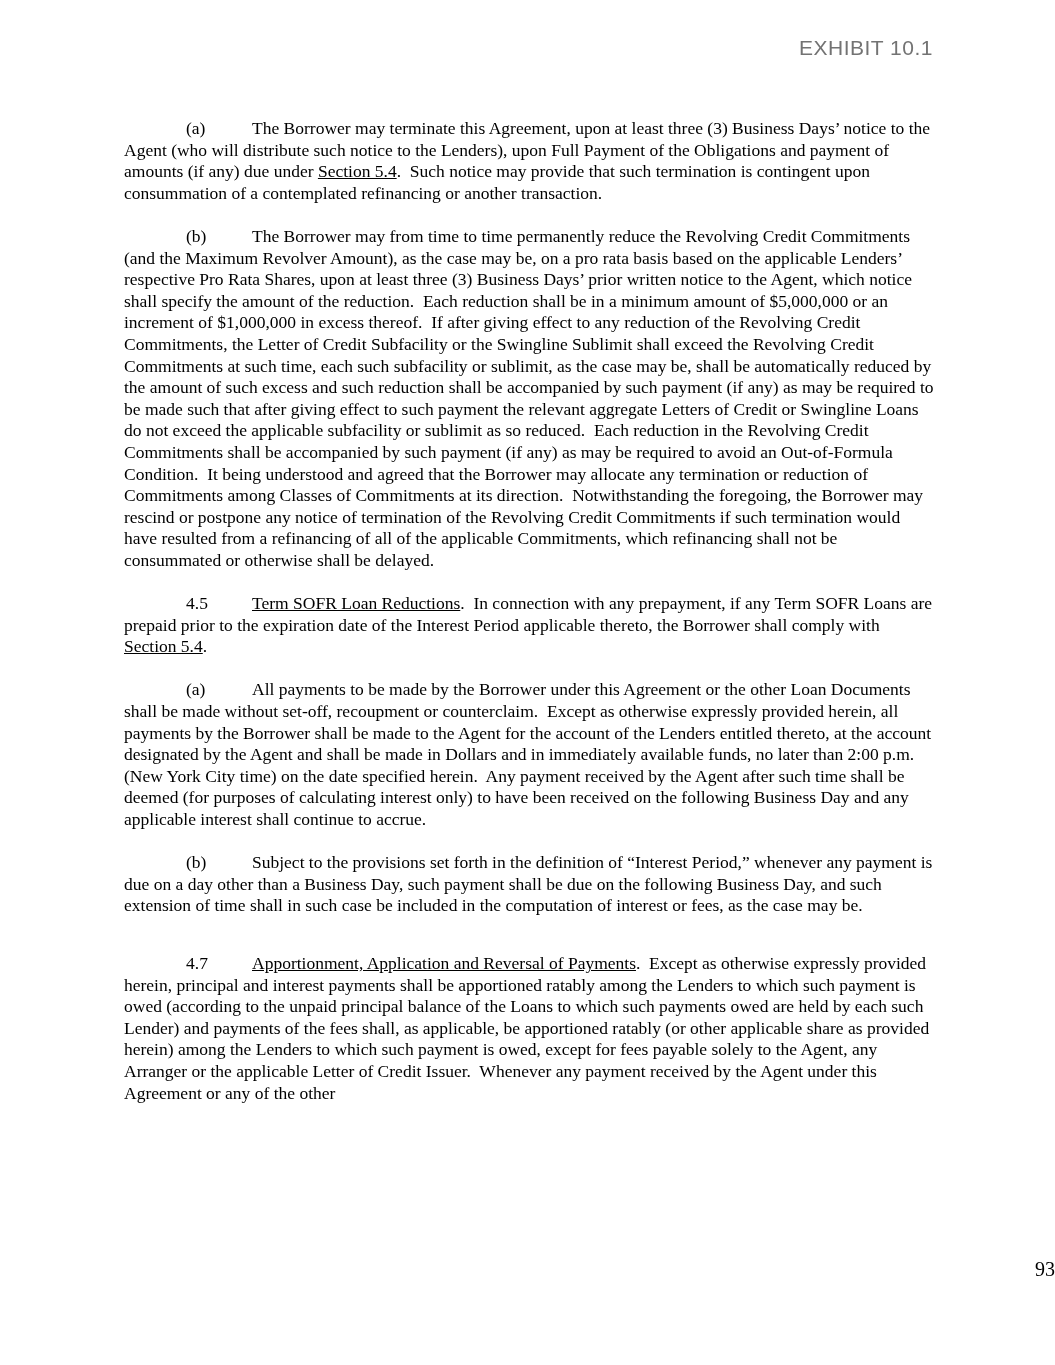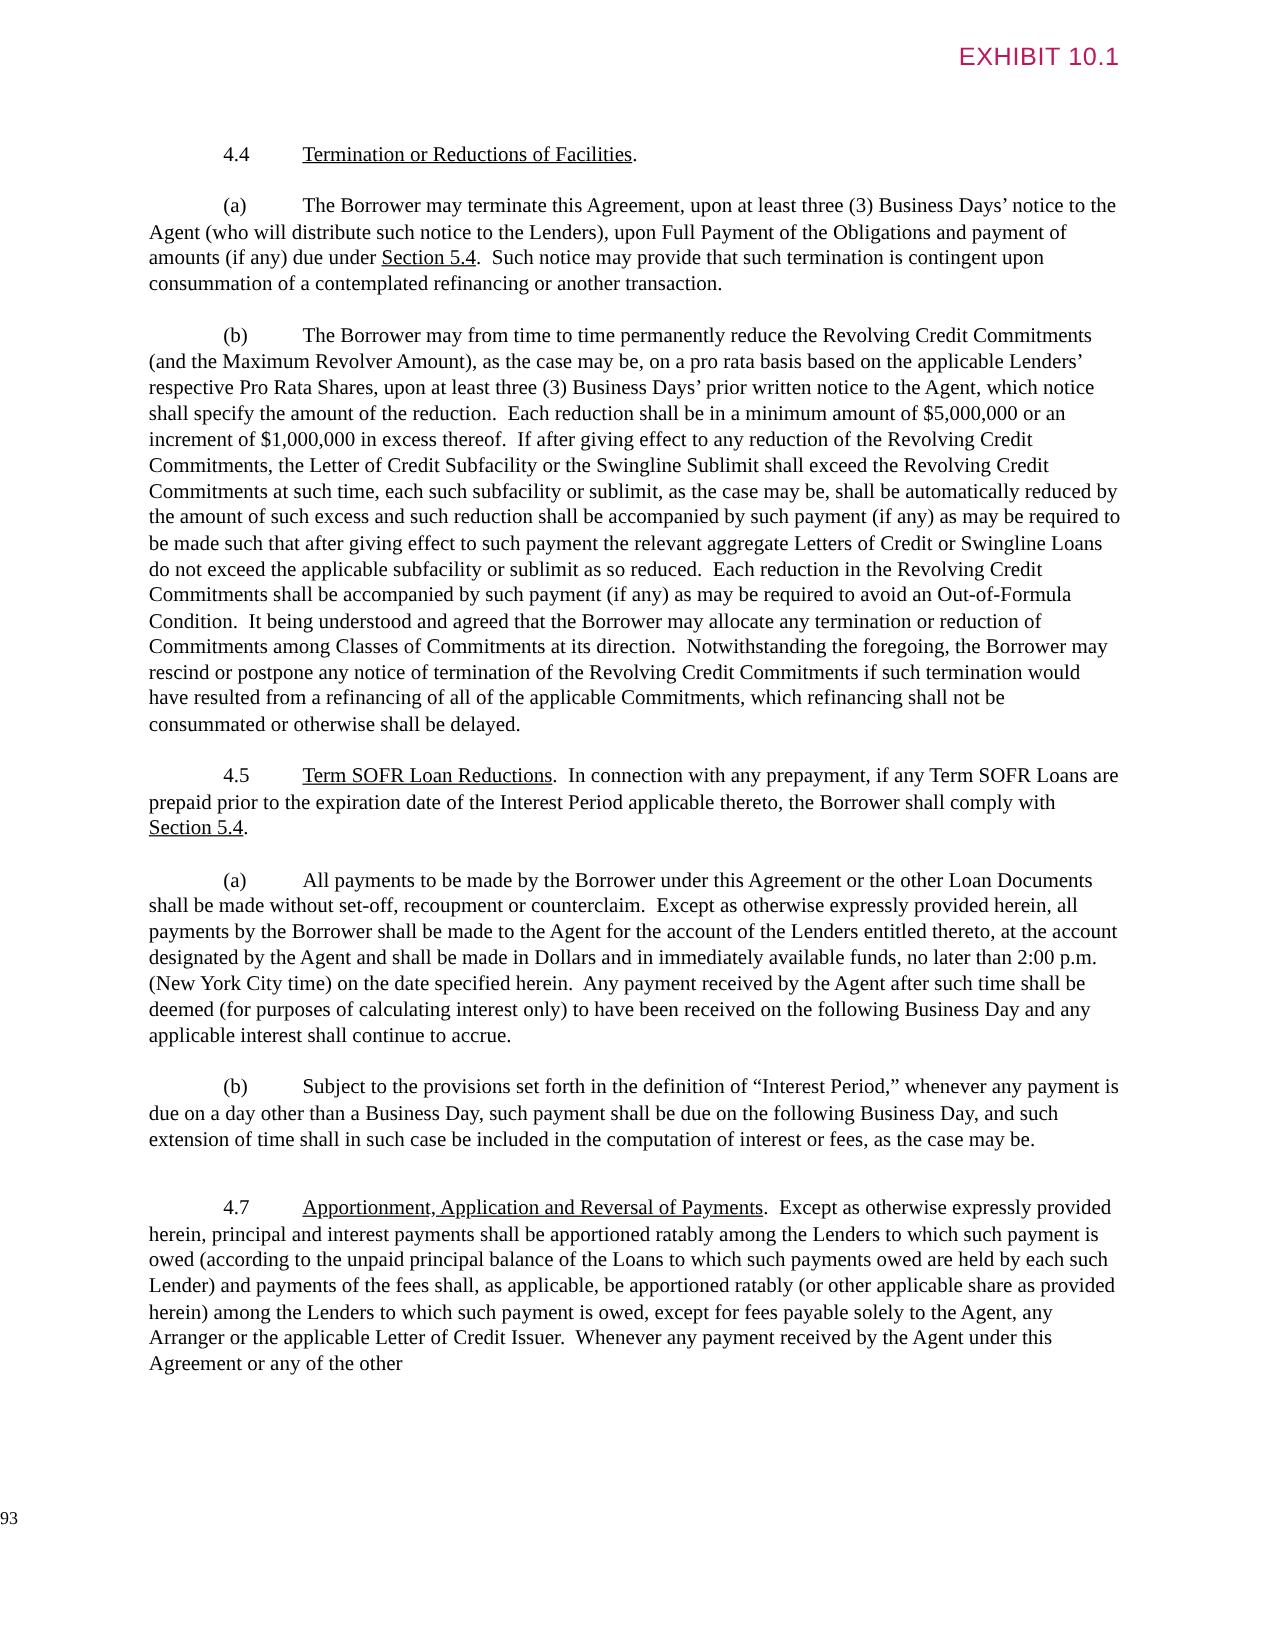--- a/index.html
+++ b/index.html
@@ -13,21 +13,21 @@
     font-family: "Liberation Serif", serif;
     overflow: hidden;
   }
   .exhibit {
     position: absolute;
     top: 36px;
     right: 122px;
     font-family: "Liberation Sans", sans-serif;
     font-size: 21px;
     letter-spacing: 0.5px;
-    color: #be185d;
+    color: #737373;
   }
   .doc {
     position: absolute;
     left: 124px;
     top: 118px;
     width: 812px;
     font-size: 17.5px;
     line-height: 21.6px;
     text-align: left;
   }
@@ -43,32 +43,31 @@
     text-indent: 0;
     white-space: pre;
   }
   .run { white-space: pre-wrap; }
   .u { text-decoration: underline; }
   .page-number {
     position: absolute;
     top: 1258px;
     left: 0;
     width: 100%;
-    text-align: left;
-    font-size: 15px;
+    text-align: right;
+    font-size: 20px;
   }
 </style>
 </head>
 <body>
 
 <div class="page">
   <div class="exhibit">EXHIBIT 10.1</div>
 
   <div class="doc">
-      <p class="para"><span class="lbl">4.4</span><span class="run u">Termination or Reductions of Facilities</span><span class="run">.</span></p>
       <p class="para"><span class="lbl">(a)</span><span class="run">The Borrower may terminate this Agreement, upon at least three (3) Business Days’ notice to the Agent (who will distribute such notice to the Lenders), upon Full Payment of the Obligations and payment of amounts (if any) due under </span><span class="run u">Section 5.4</span><span class="run">.  Such notice may provide that such termination is contingent upon consummation of a contemplated refinancing or another transaction.</span></p>
       <p class="para"><span class="lbl">(b)</span><span class="run">The Borrower may from time to time permanently reduce the Revolving Credit Commitments (and the Maximum Revolver Amount), as the case may be, on a pro rata basis based on the applicable Lenders’ respective Pro Rata Shares, upon at least three (3) Business Days’ prior written notice to the Agent, which notice shall specify the amount of the reduction.  Each reduction shall be in a minimum amount of $5,000,000 or an increment of $1,000,000 in excess thereof.  If after giving effect to any reduction of the Revolving Credit Commitments, the Letter of Credit Subfacility or the Swingline Sublimit shall exceed the Revolving Credit Commitments at such time, each such subfacility or sublimit, as the case may be, shall be automatically reduced by the amount of such excess and such reduction shall be accompanied by such payment (if any) as may be required to be made such that after giving effect to such payment the relevant aggregate Letters of Credit or Swingline Loans do not exceed the applicable subfacility or sublimit as so reduced.  Each reduction in the Revolving Credit Commitments shall be accompanied by such payment (if any) as may be required to avoid an Out-of-Formula Condition.  It being understood and agreed that the Borrower may allocate any termination or reduction of Commitments among Classes of Commitments at its direction.  Notwithstanding the foregoing, the Borrower may rescind or postpone any notice of termination of the Revolving Credit Commitments if such termination would have resulted from a refinancing of all of the applicable Commitments, which refinancing shall not be consummated or otherwise shall be delayed.</span></p>
       <p class="para"><span class="lbl">4.5</span><span class="run u">Term SOFR Loan Reductions</span><span class="run">.  In connection with any prepayment, if any Term SOFR Loans are prepaid prior to the expiration date of the Interest Period applicable thereto, the Borrower shall comply with </span><span class="run u">Section 5.4</span><span class="run">.</span></p>
       <p class="para"><span class="lbl">(a)</span><span class="run">All payments to be made by the Borrower under this Agreement or the other Loan Documents shall be made without set-off, recoupment or counterclaim.  Except as otherwise expressly provided herein, all payments by the Borrower shall be made to the Agent for the account of the Lenders entitled thereto, at the account designated by the Agent and shall be made in Dollars and in immediately available funds, no later than 2:00 p.m. (New York City time) on the date specified herein.  Any payment received by the Agent after such time shall be deemed (for purposes of calculating interest only) to have been received on the following Business Day and any applicable interest shall continue to accrue.</span></p>
       <p class="para"><span class="lbl">(b)</span><span class="run">Subject to the provisions set forth in the definition of “Interest Period,” whenever any payment is due on a day other than a Business Day, such payment shall be due on the following Business Day, and such extension of time shall in such case be included in the computation of interest or fees, as the case may be.</span></p>
       <p class="para"><span class="lbl">4.7</span><span class="run u">Apportionment, Application and Reversal of Payments</span><span class="run">.  Except as otherwise expressly provided herein, principal and interest payments shall be apportioned ratably among the Lenders to which such payment is owed (according to the unpaid principal balance of the Loans to which such payments owed are held by each such Lender) and payments of the fees shall, as applicable, be apportioned ratably (or other applicable share as provided herein) among the Lenders to which such payment is owed, except for fees payable solely to the Agent, any Arranger or the applicable Letter of Credit Issuer.  Whenever any payment received by the Agent under this Agreement or any of the other</span></p>
     </div>
 
   <div class="page-number">93</div>
 </div>

